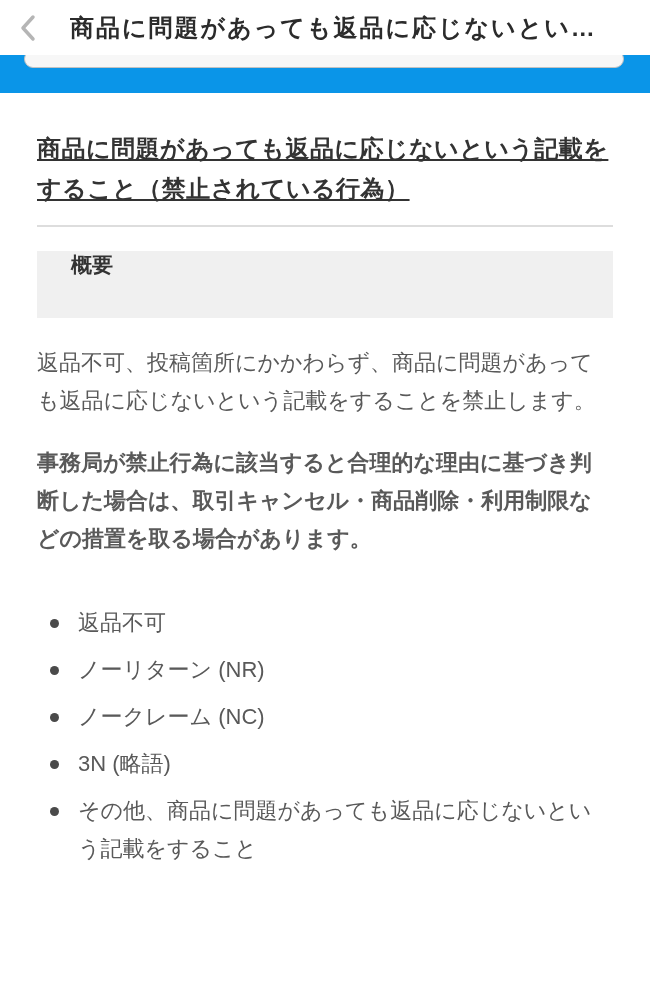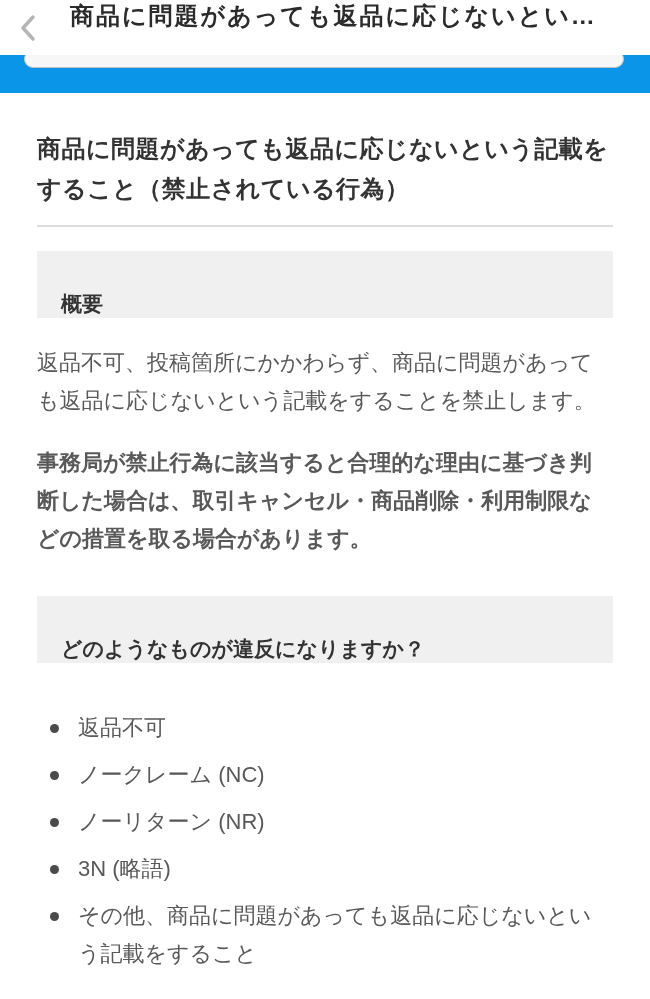--- a/index.html
+++ b/index.html
@@ -11,21 +11,21 @@
     overflow: hidden;
     font-family: "Liberation Sans", "DejaVu Sans", sans-serif;
   }
 
   
   .navbar {
     position: relative;
     height: 55px;
     background: #ffffff;
     display: flex;
-    align-items: flex-start;
+    align-items: center;
   }
   .back-btn {
     position: absolute;
     left: 12px;
     top: 11px;
     width: 34px;
     height: 34px;
     background: none;
     border: none;
     padding: 0;
@@ -62,35 +62,36 @@
   
   .content { padding: 0 37px; }
 
   .article-title {
     margin: 36px 0 13px 0;
     font-size: 24px;
     line-height: 40px;
     font-weight: 700;
     color: #333333;
     letter-spacing: 0.5px;
+    text-decoration: underline;
   }
 
   .divider {
     border: none;
     border-top: 2px solid #dddddd;
     margin: 16px 0 0 0;
   }
 
   .section-heading {
     margin-top: 24px;
     height: 67px;
     background: #f0f0f0;
     display: flex;
-    align-items: flex-end;
-    padding-left: 24px;
+    align-items: flex-start;
+    padding-left: 34px;
     font-size: 21px;
     font-weight: 700;
     color: #333333;
   }
   .section-heading.second { margin-top: 38px; }
 
   .body-text {
     margin: 26px 0 0 0;
     font-size: 22px;
     line-height: 38px;
@@ -147,26 +148,23 @@
     <hr class="divider">
 
     <div class="section-heading">
       <span>概要</span>
     </div>
 
     <p class="body-text">返品不可、投稿箇所にかかわらず、商品に問題があっても返品に応じないという記載をすることを禁止します。</p>
 
     <p class="body-text">事務局が禁止行為に該当すると合理的な理由に基づき判断した場合は、取引キャンセル・商品削除・利用制限などの措置を取る場合があります。</p>
 
-    <div class="section-heading second">
-      <span>どのようなものが違反になりますか？</span>
-    </div>
 
     <ul class="violation-list">
       <li>返品不可</li>
+      <li>ノーリターン (NR)</li>
       <li>ノークレーム (NC)</li>
-      <li>ノーリターン (NR)</li>
       <li>3N (略語)</li>
       <li>その他、商品に問題があっても返品に応じないという記載をすること</li>
     </ul>
 
   </main>
 </div>
 
 </body></html>

